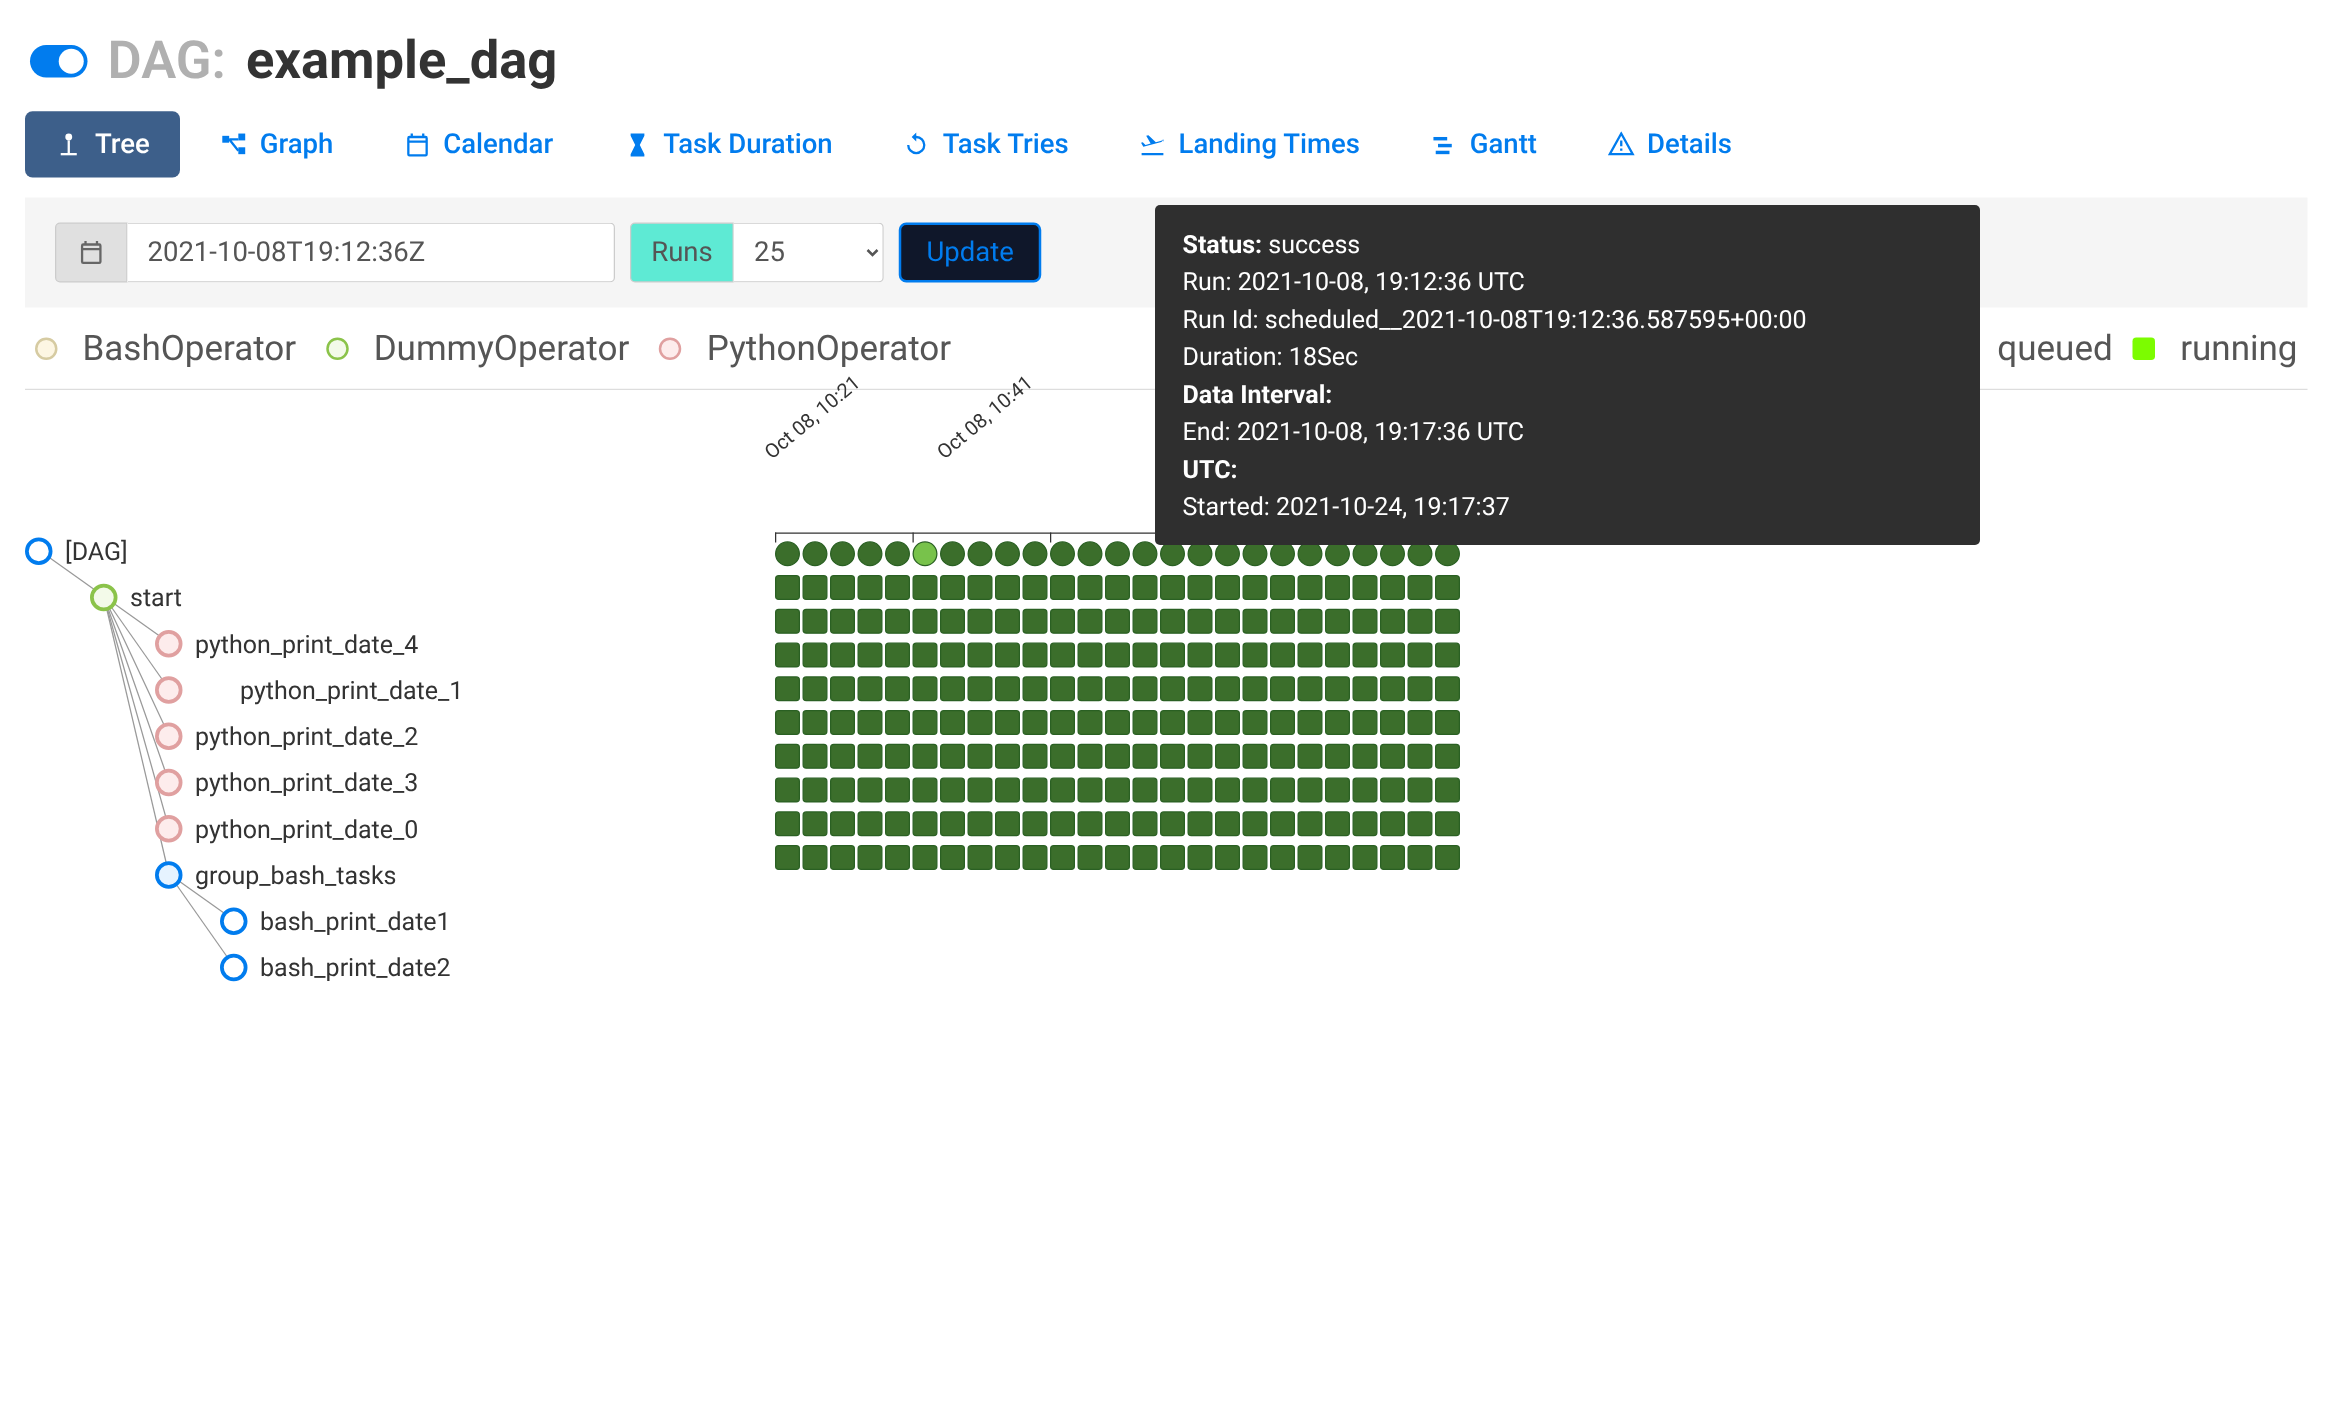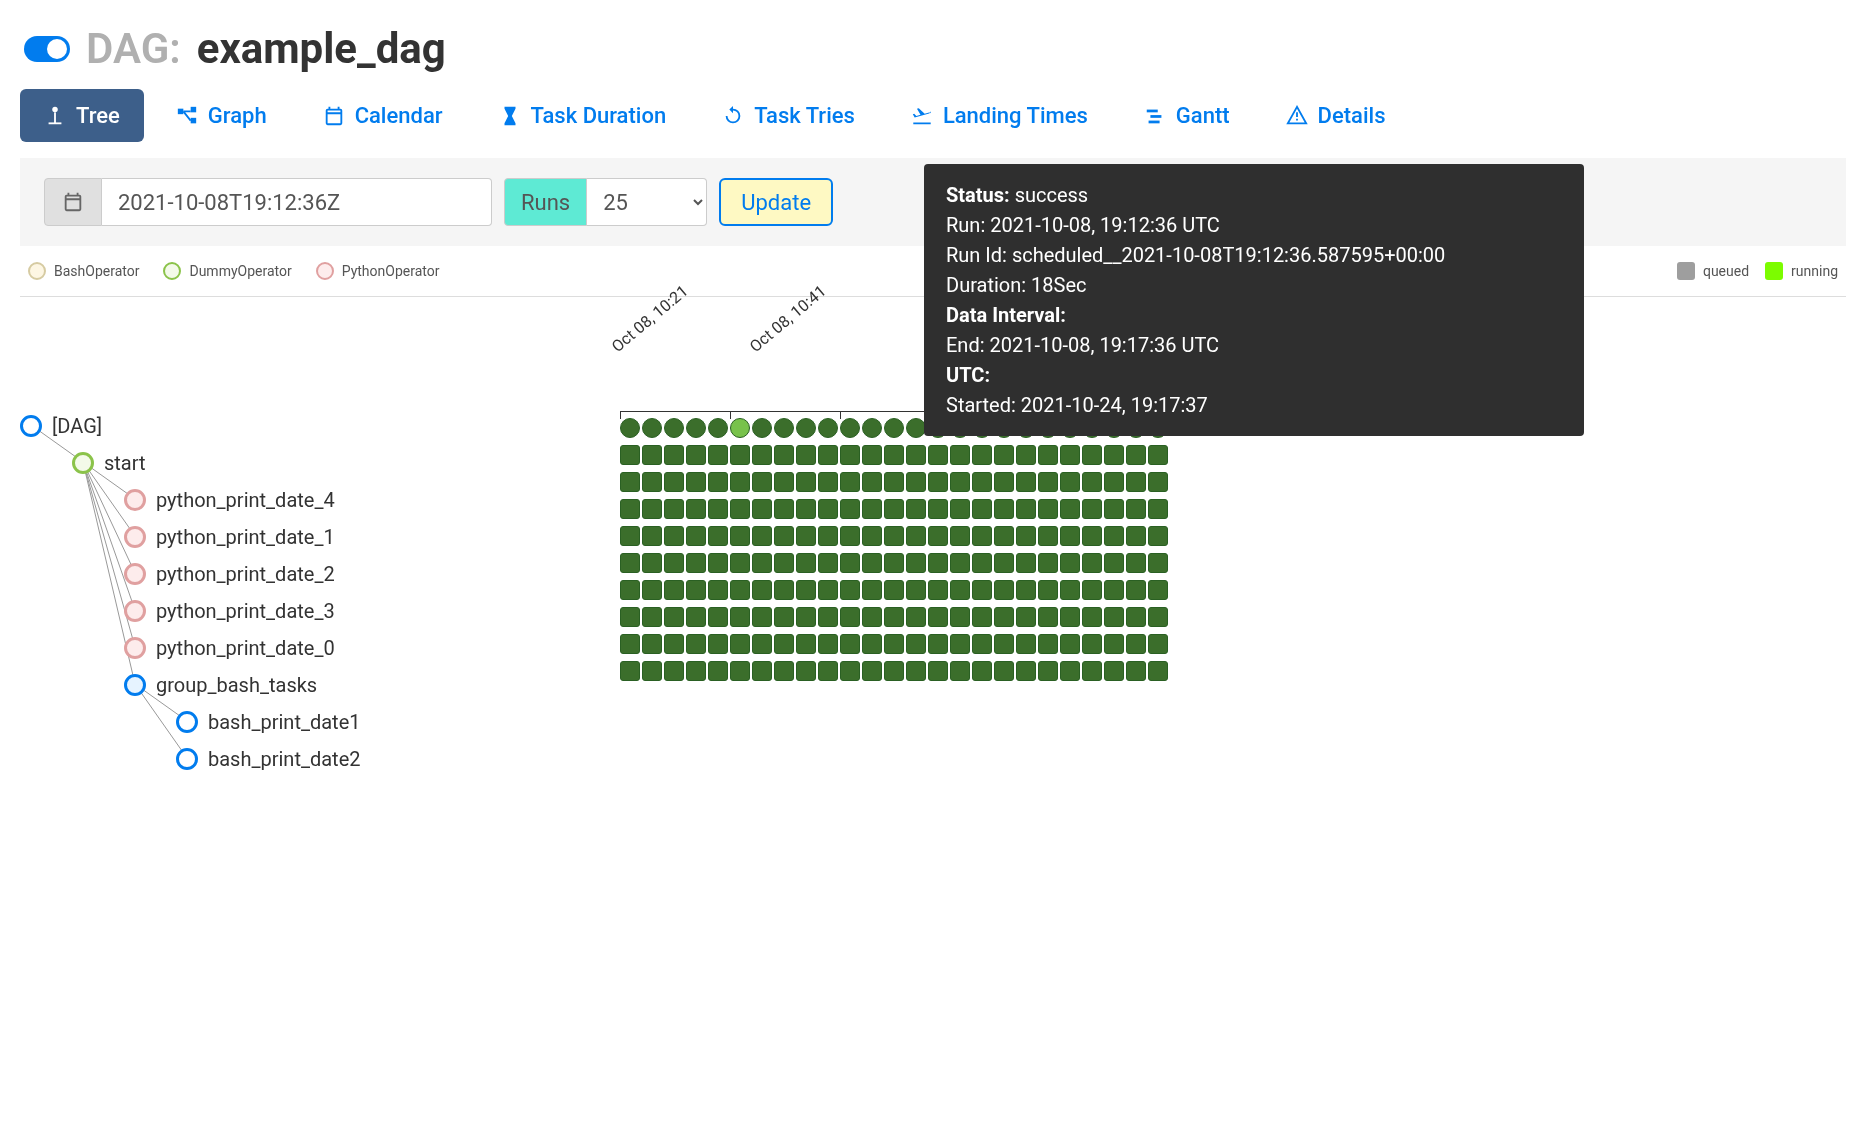--- a/index.html
+++ b/index.html
@@ -11,25 +11,25 @@
 .dag-name{color:#333;font-size:42px;font-weight:700}
 .tabs{display:flex;gap:8px;padding:0 20px 16px 20px;align-items:center}
 .tab{display:flex;align-items:center;gap:10px;padding:14px 24px;border-radius:6px;color:#017CEE;font-size:22px;font-weight:500;cursor:pointer}
 .tab.active{background:#3d5f8a;color:#fff}
 .tab .icon{width:22px;height:22px;fill:currentColor}
 .controls-bar{background:#f5f5f5;padding:20px 24px;margin:0 20px;display:flex;gap:12px;align-items:center}
 .cal-btn{width:58px;height:48px;background:#e0e0e0;border:1px solid #ccc;border-radius:4px 0 0 4px;display:flex;align-items:center;justify-content:center;cursor:pointer}
 .date-input{height:48px;width:390px;background:#fff;border:1px solid #ccc;border-left:none;border-radius:0 4px 4px 0;padding:0 16px;font-size:22px;color:#555}
 .runs-label{height:48px;background:#5eead4;border:1px solid #ccc;border-radius:4px 0 0 4px;padding:0 16px;display:flex;align-items:center;font-size:22px;color:#555}
 .runs-select{height:48px;width:120px;background:#fff;border:1px solid #ccc;border-left:none;border-radius:0 4px 4px 0;padding:0 12px;font-size:22px;color:#555}
-.update-btn{height:48px;padding:0 20px;border:2px solid #017CEE;border-radius:6px;background:#fef9c3;color:#017CEE;font-size:22px;cursor:pointer}
+.update-btn{height:48px;padding:0 20px;border:2px solid #017CEE;border-radius:6px;background:#0f172a;color:#017CEE;font-size:22px;cursor:pointer}
 .legend{display:flex;justify-content:space-between;padding:16px 28px;align-items:center}
 .legend-left{display:flex;gap:24px}
 .legend-right{display:flex;gap:16px}
-.legend-item{display:flex;align-items:center;gap:8px;font-size:14px;color:#555}
+.legend-item{display:flex;align-items:center;gap:20px;font-size:28px;color:#555}
 .legend-circle{width:18px;height:18px;border-radius:50%;border:2px solid}
 .legend-sq{width:18px;height:18px;border-radius:3px}
 .divider{height:1px;background:#ddd;margin:0 20px}
 .tree-area{position:relative;padding:10px 20px 40px 20px;display:flex}
 .tree-left{width:600px;position:relative;padding-top:100px}
 .node-row{display:flex;align-items:center;height:37px;position:relative}
 .node-circle{width:22px;height:22px;border-radius:50%;border:3px solid;background:#fff;margin-right:10px;z-index:2}
 .node-label{font-size:20px;color:#333}
 .tree-right{position:relative}
 .tick-labels{position:relative;height:60px}
@@ -180,21 +180,21 @@
           <span class="node-label">[DAG]</span>
         </div>
         <div class="node-row" style="padding-left: 52px;">
           <span class="node-circle" style="border-color:#8bc34a;background:#f3fae9"></span>
           <span class="node-label">start</span>
         </div>
         <div class="node-row" style="padding-left: 104px;">
           <span class="node-circle" style="border-color:#e0a0a0;background:#fdecec"></span>
           <span class="node-label">python_print_date_4</span>
         </div>
-        <div class="node-row" style="padding-left: 104px;">
+        <div class="node-row" style="padding-left: 104px; gap: 36px;">
           <span class="node-circle" style="border-color:#e0a0a0;background:#fdecec"></span>
           <span class="node-label">python_print_date_1</span>
         </div>
         <div class="node-row" style="padding-left: 104px;">
           <span class="node-circle" style="border-color:#e0a0a0;background:#fdecec"></span>
           <span class="node-label">python_print_date_2</span>
         </div>
         <div class="node-row" style="padding-left: 104px;">
           <span class="node-circle" style="border-color:#e0a0a0;background:#fdecec"></span>
           <span class="node-label">python_print_date_3</span>

